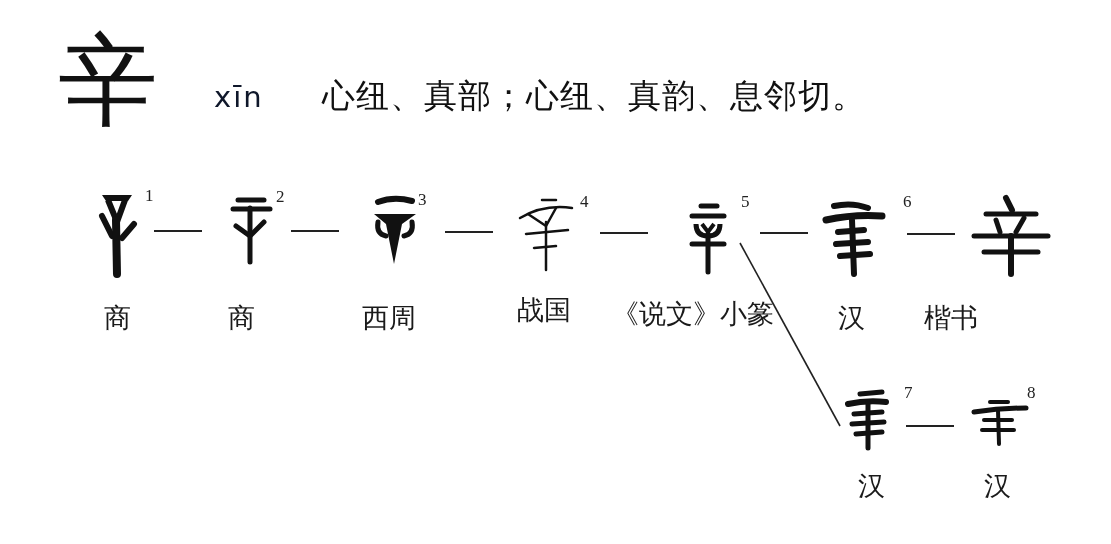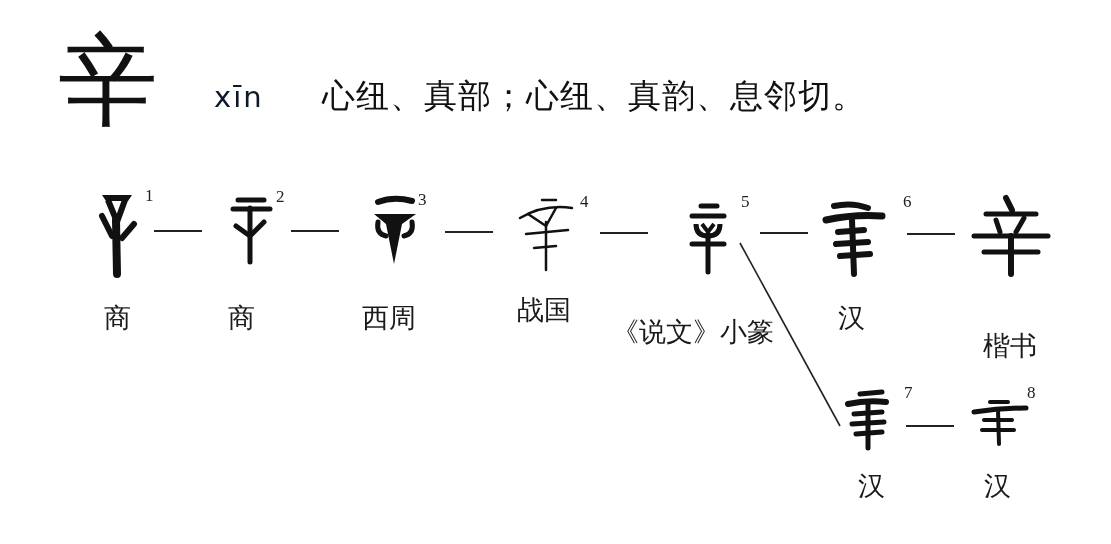--- a/index.html
+++ b/index.html
@@ -109,23 +109,23 @@
     <path d="M4 40 H78" stroke="#111" stroke-width="5" stroke-linecap="round"></path>
     <path d="M14 56 H68" stroke="#111" stroke-width="5" stroke-linecap="round"></path>
     <path d="M41 40 L41 78" stroke="#111" stroke-width="6" stroke-linecap="round"></path>
   </svg>
 </div>
 
 <div class="label" style="left:104px; top:302px;">商</div>
 <div class="label" style="left:228px; top:302px;">商</div>
 <div class="label" style="left:362px; top:302px;text-align:right;">西周</div>
 <div class="label" style="left:517px; top:294px;">战国</div>
-<div class="label" style="left:612px; top:316px;font-family:Liberation Serif, serif;">《说文》小篆</div>
+<div class="label" style="left:612px; top:298px;font-family:Liberation Serif, serif;">《说文》小篆</div>
 <div class="label" style="left:838px; top:302px;">汉</div>
-<div class="label" style="left:983px; top:302px;margin-top:28px;">楷书</div>
+<div class="label" style="left:924px; top:302px;">楷书</div>
 
 <svg class="abs" style="left:0; top:0;" width="1111" height="544">
   <line x1="740" y1="243" x2="840" y2="426" stroke="#222" stroke-width="1.6"></line>
 </svg>
 
 <div class="glyph" style="left:846px; top:390px;">
   <svg width="44" height="62" viewBox="0 0 44 62">
     <path d="M14 4 L36 2" stroke="#111" stroke-width="5" stroke-linecap="round"></path>
     <path d="M2 14 Q20 10 40 12" stroke="#111" stroke-width="6" fill="none" stroke-linecap="round"></path>
     <path d="M8 24 L36 22" stroke="#111" stroke-width="5" stroke-linecap="round"></path>

